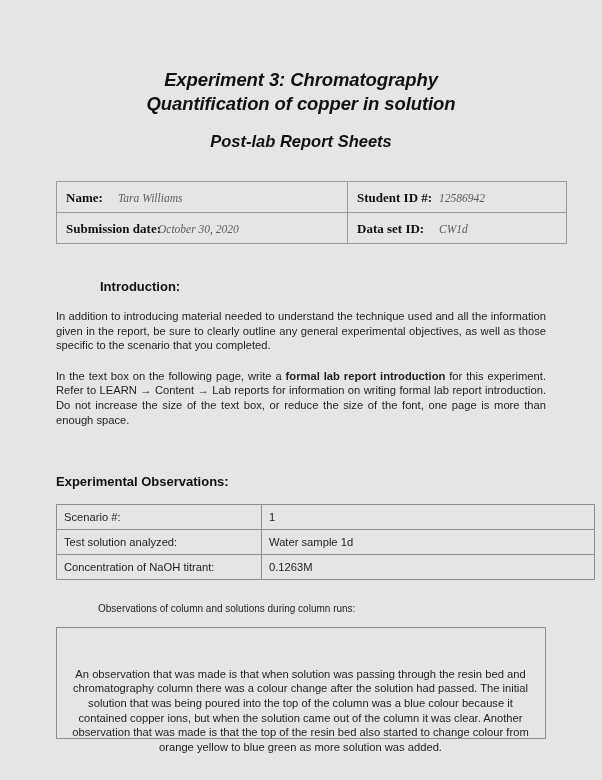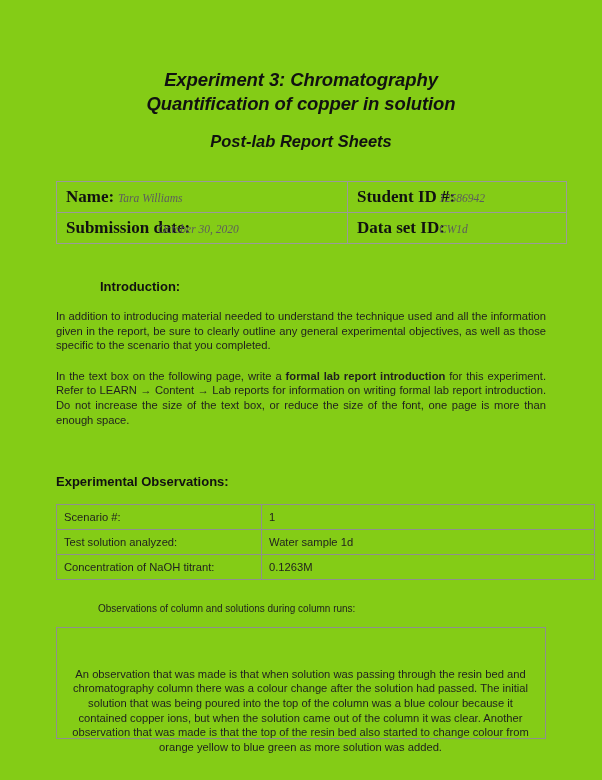--- a/index.html
+++ b/index.html
@@ -14,21 +14,21 @@
     font-family: "Liberation Sans", sans-serif;
     color: #1a1a1a;
     overflow: hidden;
   }
 
   .page {
     position: absolute;
     left: 0; top: 0;
     width: 602px;
     height: 780px;
-    background: #84cc16;
+    background: #e5e5e5;
   }
 
   .content {
     position: absolute;
     left: 56px;
     top: 0;
     width: 490px;
   }
 
   
@@ -65,21 +65,21 @@
   }
   .info-table td {
     border: 1px solid #9a9a9a;
     height: 30px;
     vertical-align: middle;
     padding: 0 0 0 9px;
     font-family: "Liberation Serif", serif;
   }
   .info-label {
     font-weight: bold;
-    font-size: 17px;
+    font-size: 13px;
     color: #111111;
     white-space: nowrap;
     display: inline-block;
   }
   .info-value {
     font-style: italic;
     font-size: 11.5px;
     color: #5d5d5d;
     display: inline-block;
   }

